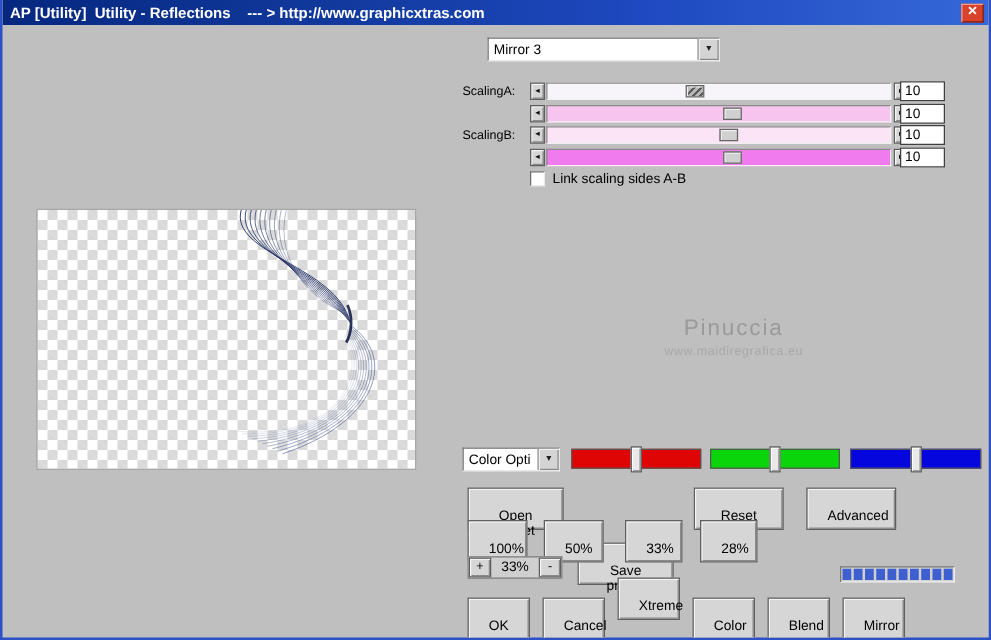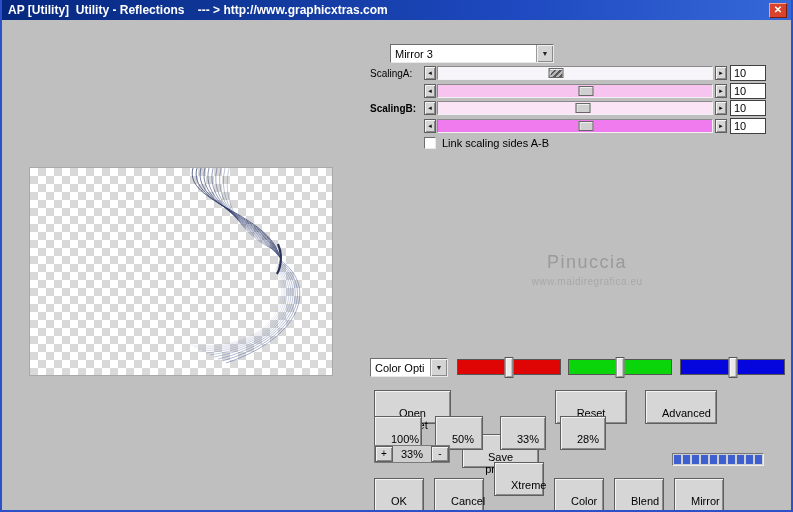--- a/index.html
+++ b/index.html
@@ -55,21 +55,21 @@
     font-size:6px;line-height:12px;text-align:center;color:#111;font-family:inherit;}
   .track{position:absolute;left:13px;top:0;width:276px;height:14px;box-sizing:border-box;
     border:1px solid;border-color:#8a8a8a #f2f2f2 #f2f2f2 #8a8a8a;}
   .track.row1{background:#f7f5fa;}
   .track.row2{background:#f6c4ee;}
   .track.row3{background:#fbe4f6;}
   .track.row4{background:#ef7bef;}
   .thumb{position:absolute;top:1px;bottom:1px;width:15px;transform:translateX(-50%);
     background:#d0d0d0;border:1px solid #666;box-shadow:inset 1px 1px 0 #efefef;box-sizing:border-box;}
   .thumb.hatch{background:repeating-linear-gradient(135deg,#5a5a5a 0 2px,#b8b8b8 2px 4px);}
-  .val{position:absolute;left:306px;top:-1px;width:36px;height:16px;box-sizing:border-box;
+  .val{position:absolute;left:296px;top:-1px;width:36px;height:16px;box-sizing:border-box;
     border:1px solid #404040;background:#fff;font-size:11px;font-family:inherit;padding:0 3px;}
 
   
   .checkbox{position:absolute;left:422px;top:117px;display:flex;align-items:flex-start;gap:6px;font-size:11px;}
   .cbox{width:12px;height:12px;background:#fff;box-sizing:border-box;
     border:1px solid;border-color:#6d6d6d #e9e9e9 #e9e9e9 #6d6d6d;}
 
   
   .cslider{position:absolute;top:339px;height:16px;border:1px solid #555;box-sizing:border-box;}
   .cthumb{position:absolute;top:-3px;left:50%;transform:translateX(-50%);width:9px;height:21px;
@@ -131,27 +131,27 @@
           <path d="M246,100 C268,134 240,182 164,179" stroke-opacity="0.21"></path>
           <path d="M245.5,101 C265.5,136 236,183.5 160,177" stroke-opacity="0.15"></path>
         </g>
         <path d="M248,76 C252,85 252,97 247,106" fill="none" stroke="#0a1340" stroke-width="2.2" stroke-opacity="0.85"></path>
       </svg>
     </div>
 
     <div class="wm1">Pinuccia</div>
     <div class="wm2">www.maidiregrafica.eu</div>
 
-    <div class="select" style="left:388px;top:24px;width:164px;height:19px;">
+    <div class="select" style="left:388px;top:10px;width:186px;height:19px;">
       <span class="txt">Mirror 3</span>
       <span class="dd">▼</span>
     </div>
 
     <span class="slabel" style="top:48px;">ScalingA:</span>
-    <span class="slabel" style="top:83px;font-weight:bold;">ScalingB:</span>
+    <span class="slabel" style="top:83px;">ScalingB:</span>
 
     <div class="srow" style="top:46px;">
       <button class="sarrow" style="left:0;"><span>◄</span></button>
       <div class="track row1">
         <div class="thumb hatch" style="left:43%;"></div>
       </div>
       <button class="sarrow" style="left:291px;"><span>►</span></button>
       <input class="val" value="10" style="">
     </div>
 

